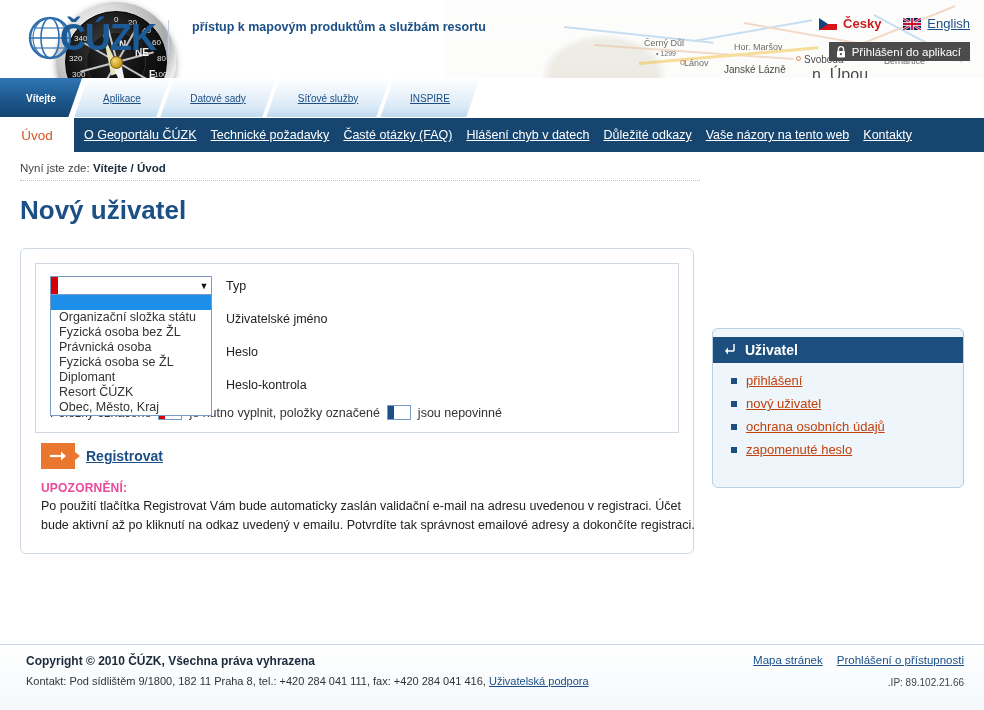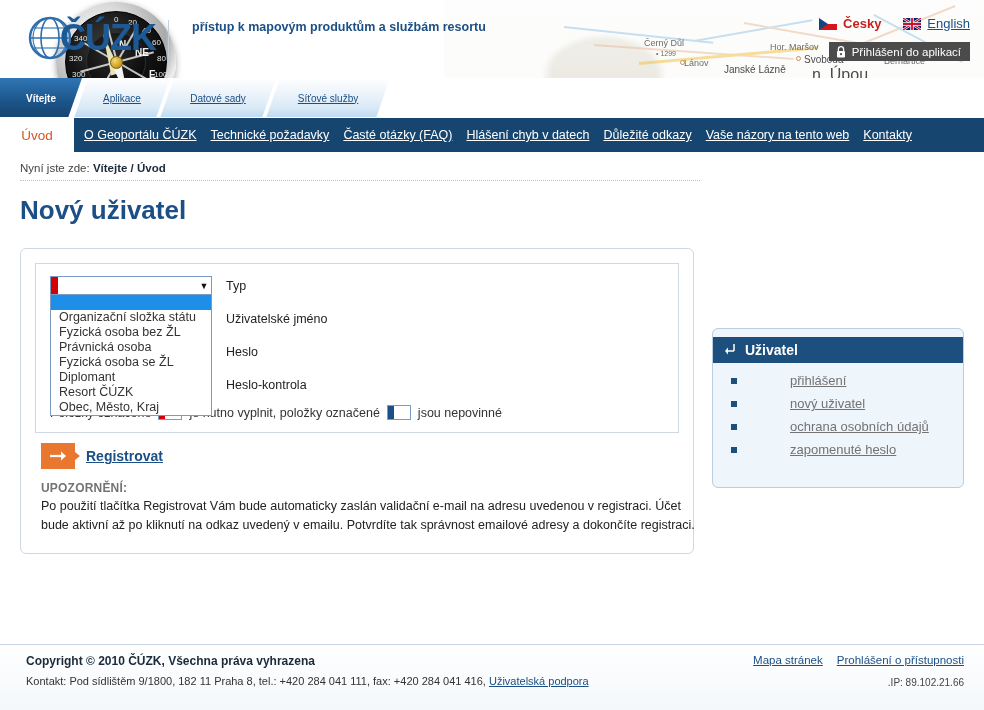--- a/index.html
+++ b/index.html
@@ -341,21 +341,21 @@
   }
   .tri {
     width: 0; height: 0;
     border-top: 4px solid transparent;
     border-bottom: 4px solid transparent;
     border-left: 5px solid #ea7730;
   }
 
   .notice { margin: 12px 0 0 6px; width: 660px; }
   .notice-title {
-    color: #737373; font-size: 12px; font-weight: bold;
+    color: #ec4899; font-size: 12px; font-weight: bold;
     letter-spacing: .2px; margin-bottom: 2px;
   }
   .notice-text {
     font-size: 12.5px; color: #222; line-height: 19px;
   }
 
   
   .sidebar {
     position: absolute;
     left: 712px; top: 176px;
@@ -374,21 +374,21 @@
     padding-left: 12px;
   }
   .sb-arrow { display: block; }
   .sb-list { list-style: none; margin: 10px 0 0 0; padding: 0 0 0 18px; }
   .sb-list li {
     display: flex; align-items: center; gap: 9px;
     margin-bottom: 8px;
     font-size: 13px;
   }
   .sb-bullet { width: 6px; height: 6px; background: #1d4f7e; display: block; }
-  .sb-list a { color: #737373; text-decoration: underline; cursor: pointer; margin-left: 44px; }
+  .sb-list a { color: #c2410c; text-decoration: underline; cursor: pointer; }
 
   
   .footer {
     position: absolute;
     left: 0; bottom: 0;
     width: 984px; height: 66px;
     border-top: 1px solid #c9d6e2;
     background: linear-gradient(180deg,#ffffff 0%,#f4f8fb 100%);
   }
   .footer-inner { position: relative; padding: 9px 20px 0 26px; }
@@ -416,21 +416,21 @@
         <div class="map-line" style="left:300px; top:22px; width:170px; transform:rotate(10deg);"></div>
         <div class="map-line yellow" style="left:195px; top:62px; width:180px; transform:rotate(-5deg);"></div>
         <div class="map-line" style="left:400px; top:50px; width:120px; transform:rotate(-22deg);"></div>
         <div class="map-line blue" style="left:430px; top:14px; width:100px; transform:rotate(28deg);"></div>
       </div>
       <span class="map-label" style="left:200px; top:38px; font-size:9px;">Černý Důl</span>
       <span class="map-label" style="left:240px; top:58px; font-size:9px;">Lánov</span>
       <span class="map-label" style="left:280px; top:64px; font-size:10px; color:#4a4a4a;">Janské Lázně</span>
       <span class="map-label" style="left:360px; top:54px; font-size:10px; color:#4a4a4a;">Svoboda</span>
       <span class="map-label" style="left:368px; top:66px; font-size:16px; color:#4a4a4a;">n. Úpou</span>
-      <span class="map-label" style="left:290px; top:42px; font-size:9px;margin-left:36px;">Hor. Maršov</span>
+      <span class="map-label" style="left:290px; top:42px; font-size:9px;">Hor. Maršov</span>
       <span class="map-label" style="left:440px; top:56px; font-size:9px;">Bernartice</span>
       <span class="map-label" style="left:212px; top:50px; font-size:7px;">• 1299</span>
       <span class="map-label" style="left:470px; top:42px; font-size:7px;">881</span>
       <div class="map-dot" style="left:236px; top:60px;"></div>
       <div class="map-dot" style="left:352px; top:56px;"></div>
     </div>
 
     <div class="compass">
       <div class="compass-face">
         <div class="compass-num" style="left:48px; top:3px;">0</div>
@@ -515,20 +515,23 @@
       <span>Vítejte</span>
     </div>
     <div class="tab" style="left:74px; width:96px;">
       <span>Aplikace</span>
     </div>
     <div class="tab" style="left:266px; width:124px;">
       <span>Síťové služby</span>
     </div>
     <div class="tab" style="left:160px; width:116px;">
       <span>Datové sady</span>
+    </div>
+    <div class="tab" style="left:380px; width:100px;">
+      <span>INSPIRE</span>
     </div>
     <div class="tabs-rule"></div>
   </div>
 
   <div class="subnav">
     <div class="subnav-active">
       <span>Úvod</span>
     </div>
     <div class="subnav-links">
       <a>O Geoportálu ČÚZK</a>

